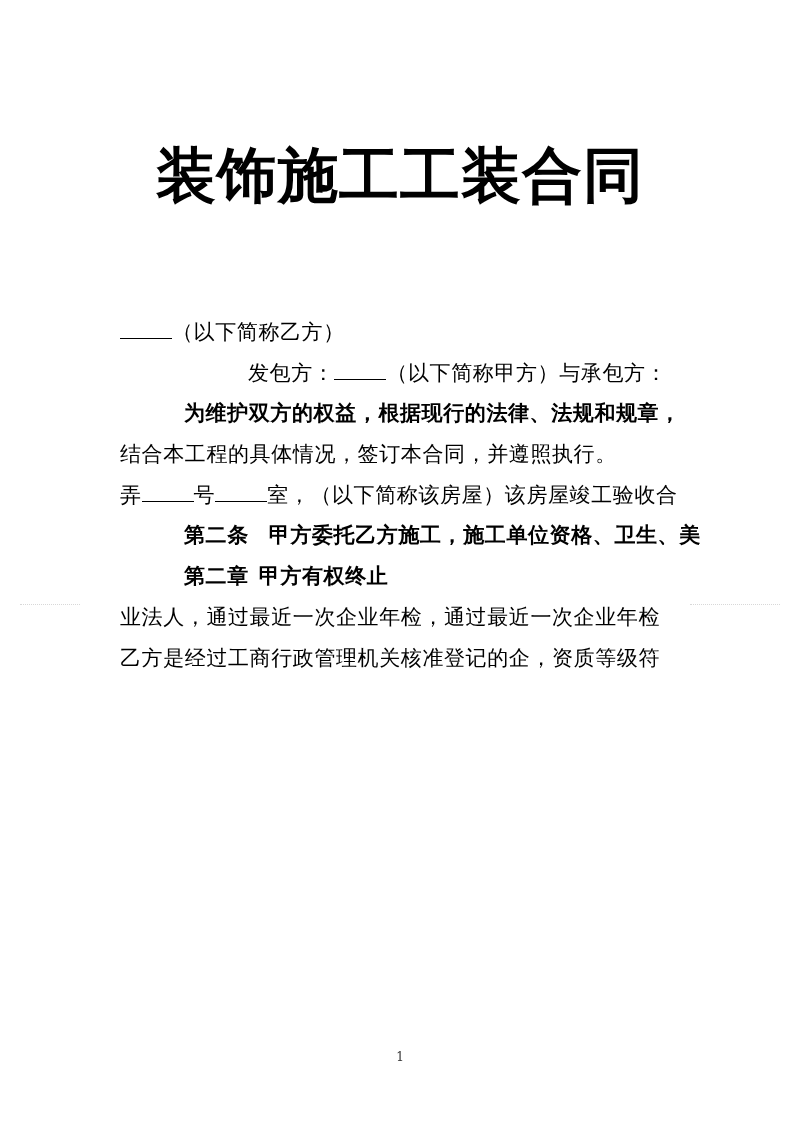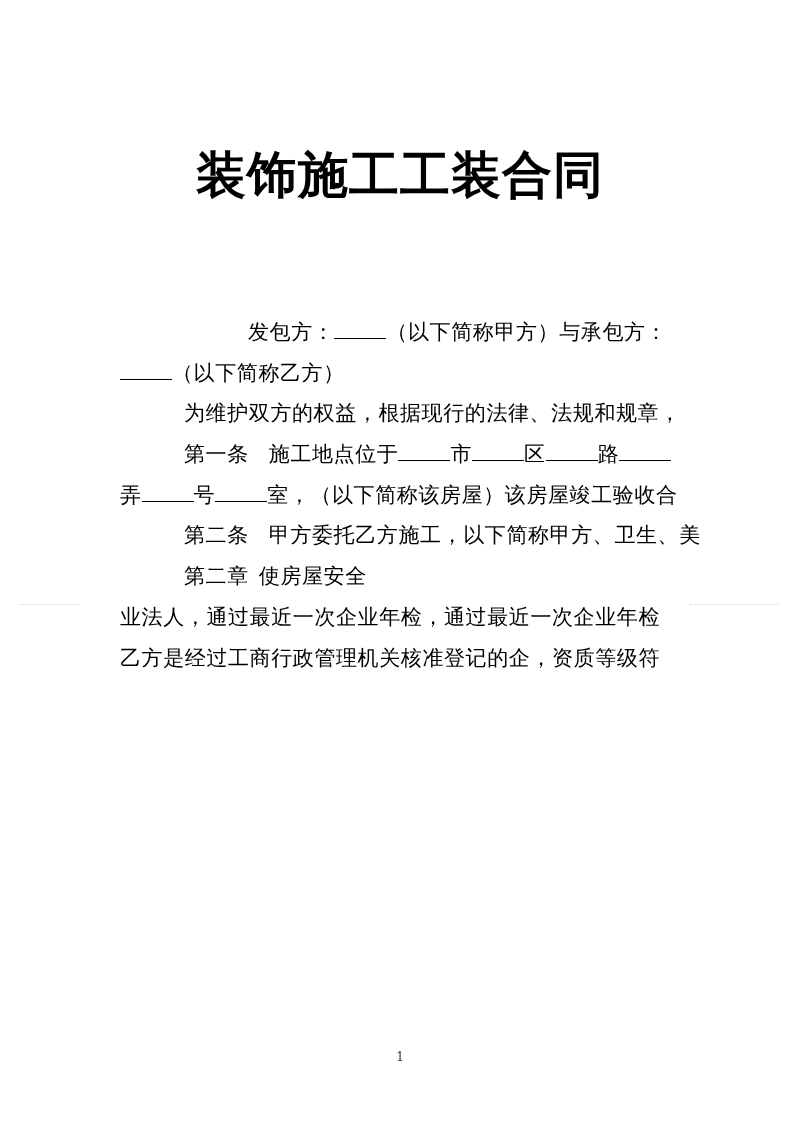--- a/index.html
+++ b/index.html
@@ -1,56 +1,54 @@
 <!DOCTYPE html>
 <html><head>
 <meta charset="utf-8">
 <style>
   html, body { margin: 0; padding: 0; background: #ffffff; }
   body { width: 800px; height: 1132px; position: relative; overflow: hidden;
          font-family: "DejaVu Serif", "Liberation Serif", serif; color: #000; }
   .title { position: absolute; top: 140px; left: 0; width: 800px; text-align: center;
-           font-size: 50px; font-weight: bold; letter-spacing: 1px; line-height: 70px; }
+           font-size: 60px; font-weight: bold; letter-spacing: 1px; line-height: 70px; }
   .body { position: absolute; left: 120px; width: 565px; top: 312px; }
   .line { height: 40.7px; line-height: 40px; font-size: 21px; white-space: nowrap; letter-spacing: 0.6px; }
-  .indent { padding-left: 64px; }
+  .indent { padding-left: 64px; font-weight: bold; }
   .indent-big { padding-left: 128px; }
   .blank { display: inline-block; border-bottom: 1.5px solid #000; height: 22px; vertical-align: baseline; }
   .blank.b1 { width: 52px; }
   .gap { display: inline-block; width: 20px; }
   .gap-s { display: inline-block; width: 10px; }
   .dotline { position: absolute; top: 604px; height: 0; border-top: 1px dotted #d8d8d8; }
   .page-num { position: absolute; top: 1050px; left: 0; width: 800px; text-align: center;
               font-size: 12px; color: #333; }
 </style>
 </head>
 <body>
 
 <div class="title">装饰施工工装合同</div>
 
 <div class="dotline" style="left:20px;width:60px;"></div>
 <div class="dotline" style="left:690px;width:90px;"></div>
 
 <div class="body">
+  <div class="line">
+    <span class="blank b1"></span><span>（以下简称乙方）</span>
+  </div>
   <div class="line indent-big">
     <span>发包方：</span><span class="blank b1"></span><span>（以下简称甲方）与承包方：</span>
   </div>
-  <div class="line">
-    <span class="blank b1"></span><span>（以下简称乙方）</span>
-  </div>
   <div class="line indent">为维护双方的权益，根据现行的法律、法规和规章，</div>
-  <div class="line indent">
-    <span>第一条</span><span class="gap"></span><span>施工地点位于</span><span class="blank b1"></span><span>市</span><span class="blank b1"></span><span>区</span><span class="blank b1"></span><span>路</span><span class="blank b1"></span>
-  </div>
+  <div class="line">结合本工程的具体情况，签订本合同，并遵照执行。</div>
   <div class="line">
     <span>弄</span><span class="blank b1"></span><span>号</span><span class="blank b1"></span><span>室，（以下简称该房屋）该房屋竣工验收合</span>
   </div>
   <div class="line indent">
-    <span>第二条</span><span class="gap"></span><span>甲方委托乙方施工，以下简称甲方、卫生、美</span>
+    <span>第二条</span><span class="gap"></span><span>甲方委托乙方施工，施工单位资格、卫生、美</span>
   </div>
   <div class="line indent">
-    <span>第二章</span><span class="gap-s"></span><span>使房屋安全</span>
+    <span>第二章</span><span class="gap-s"></span><span>甲方有权终止</span>
   </div>
   <div class="line">业法人，通过最近一次企业年检，通过最近一次企业年检</div>
   <div class="line">乙方是经过工商行政管理机关核准登记的企，资质等级符</div>
 </div>
 
 <div class="page-num">1</div>
 
 </body></html>

